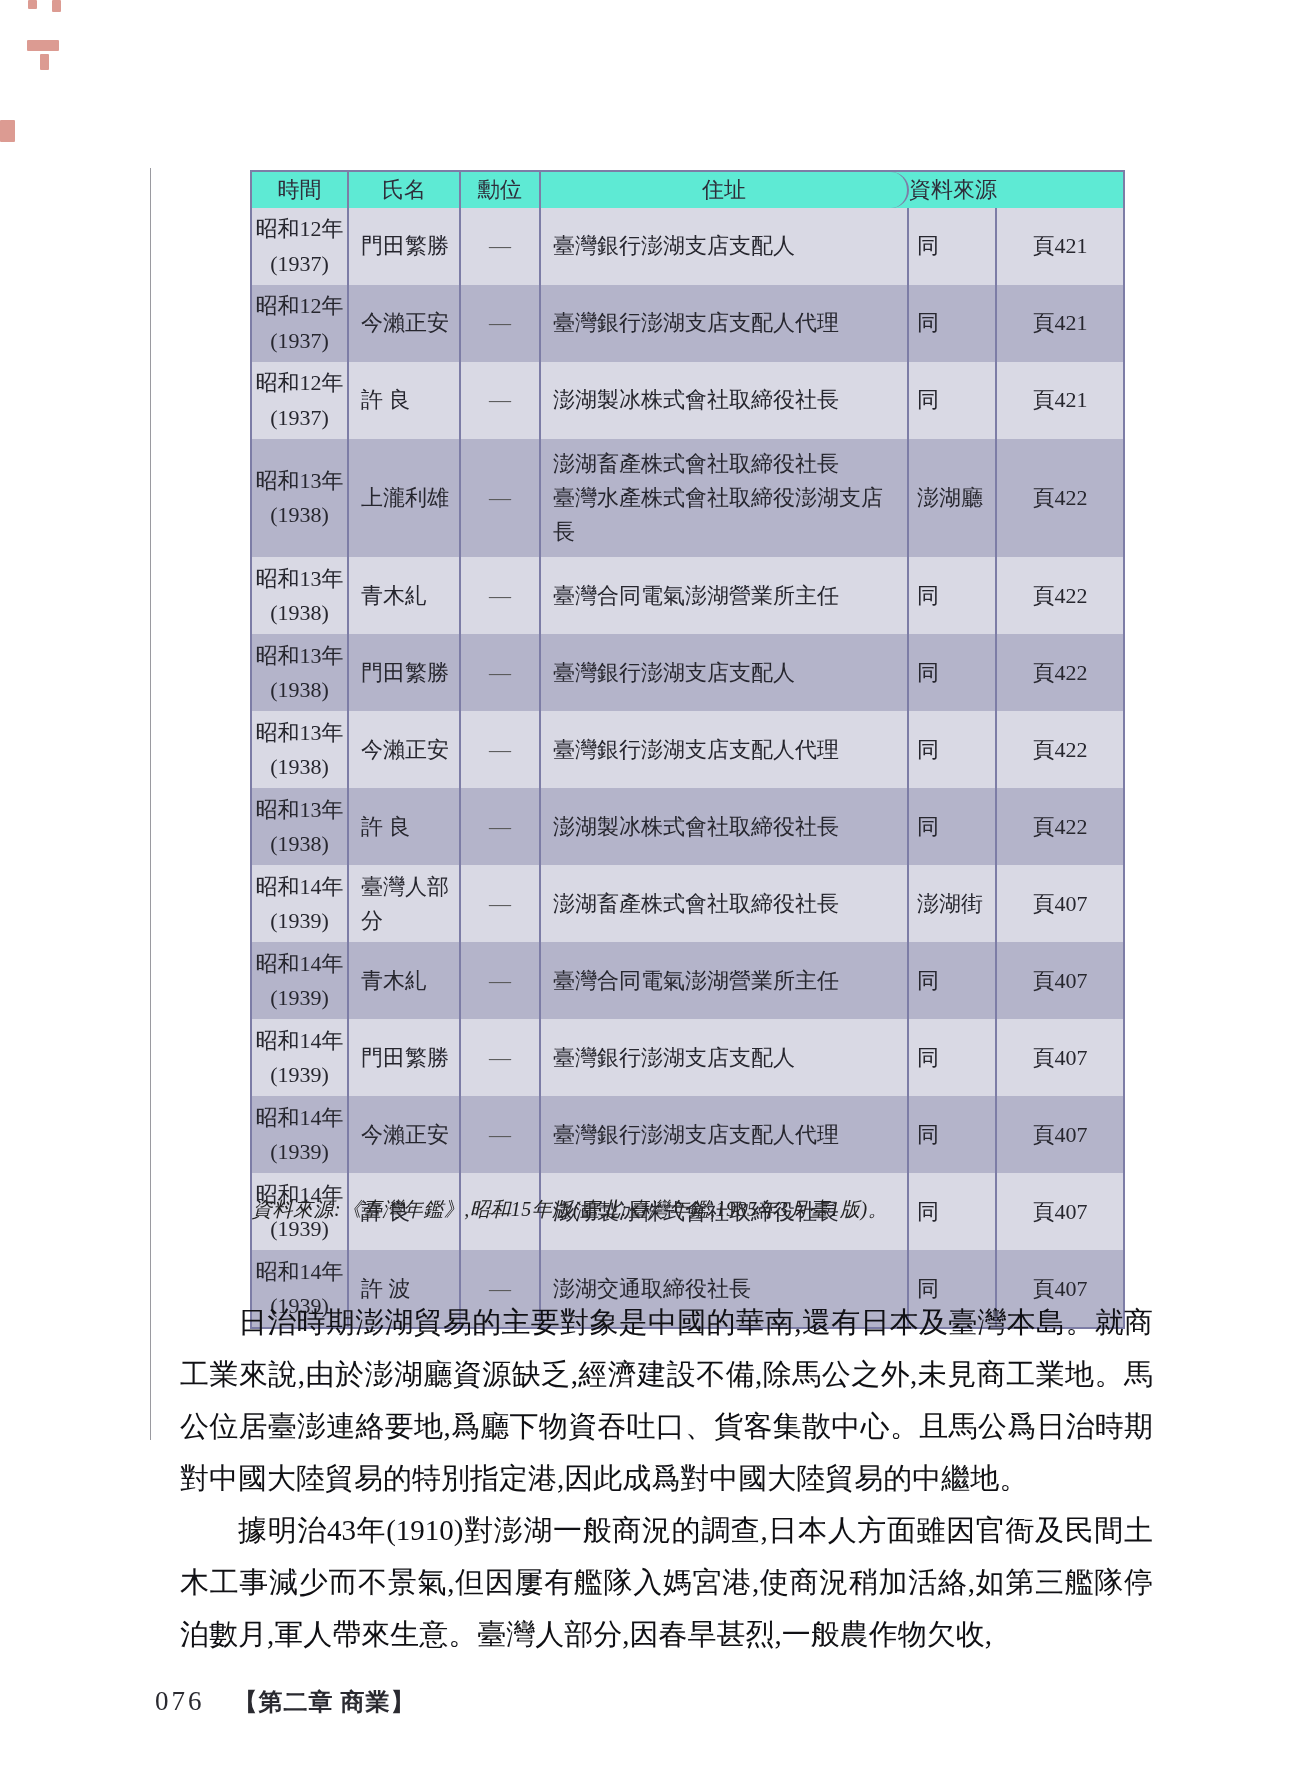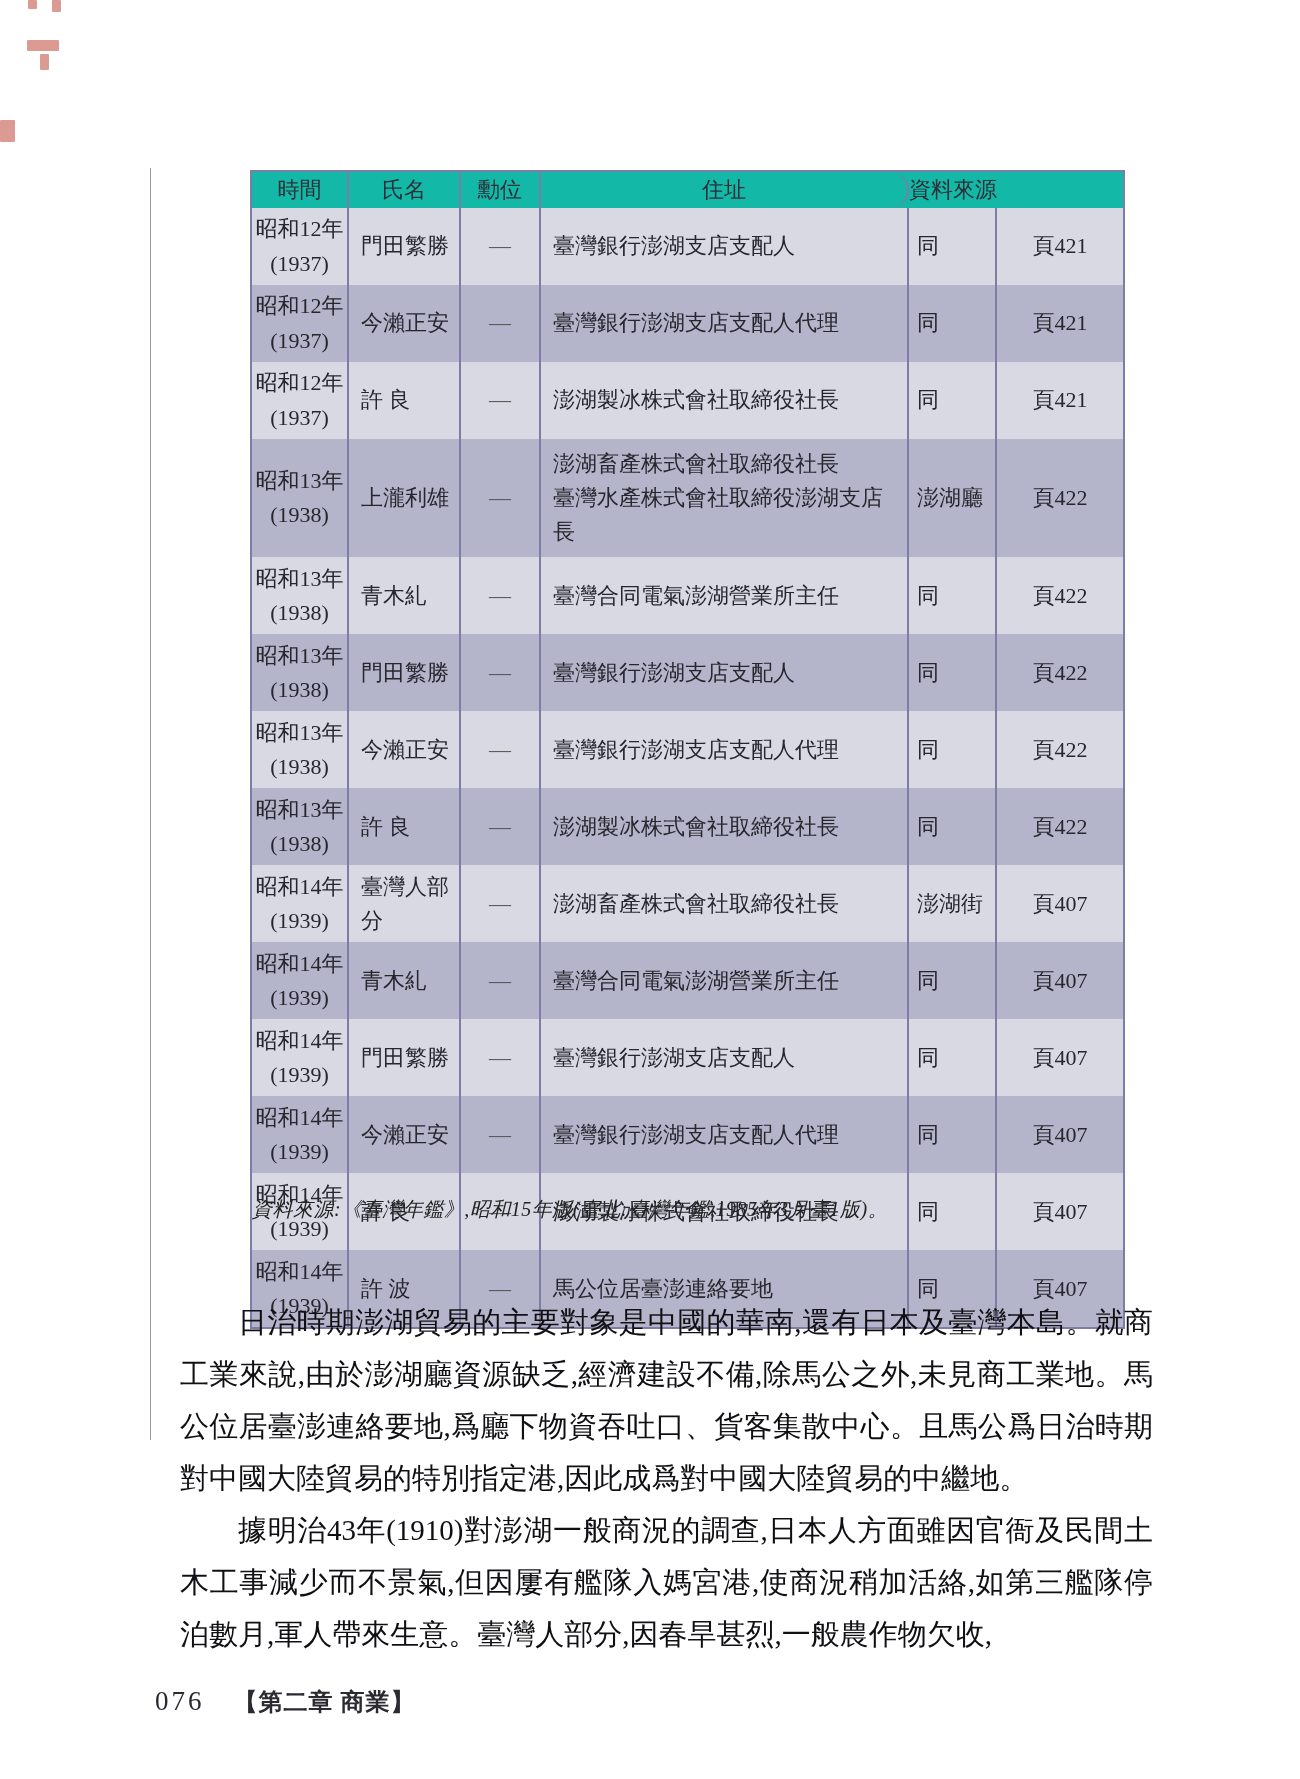--- a/index.html
+++ b/index.html
@@ -18,21 +18,21 @@
     border:2px solid #7d7da6;box-sizing:border-box;
     font-size:22px;color:#26262e;
   }
   .trow{display:grid;grid-template-columns:97px 112px 80px 1fr 88px 126px;}
   .trow .cell{
     border-right:2px solid #7d7da6;box-sizing:border-box;
     display:flex;align-items:center;min-height:77px;
     line-height:1.55;
   }
   .trow .cell:last-child{border-right:none;}
-  .trow.header{background:#14b8a6;}
+  .trow.header{background:#5eead4;}
   .trow.header .cell{min-height:36px;justify-content:center;color:#2e2e3a;}
   .trow.light{background:#d9d9e4;}
   .trow.dark{background:#b4b4ca;}
   .cell.c-time{flex-direction:column;justify-content:center;text-align:center;padding:4px 2px;}
   .cell.c-name{padding-left:12px;}
   .cell.c-rank{justify-content:center;color:#555;}
   .cell.c-title{padding:8px 6px 8px 12px;white-space:pre-line;}
   .cell.c-addr{padding-left:8px;}
   .cell.c-src{justify-content:center;}
   
@@ -219,21 +219,21 @@
       <div class="cell c-addr">同</div>
       <div class="cell c-src">頁407</div>
     </div>
     <div class="trow dark">
       <div class="cell c-time">
         <div>昭和14年</div>
         <div>(1939)</div>
       </div>
       <div class="cell c-name">許 波</div>
       <div class="cell c-rank">—</div>
-      <div class="cell c-title">馬公位居臺澎連絡要地</div>
+      <div class="cell c-title">澎湖交通取締役社長</div>
       <div class="cell c-addr">同</div>
       <div class="cell c-src">頁407</div>
     </div>
   </div>
 
 <div class="source-note">資料來源:《臺灣年鑑》,昭和15年版(臺北:臺灣年鑑,1985年3月臺1版)。</div>
 
 <div class="bodytext" id="bodytext">
     <p>日治時期澎湖貿易的主要對象是中國的華南,還有日本及臺灣本島。就商工業來說,由於澎湖廳資源缺乏,經濟建設不備,除馬公之外,未見商工業地。馬公位居臺澎連絡要地,爲廳下物資吞吐口、貨客集散中心。且馬公爲日治時期對中國大陸貿易的特別指定港,因此成爲對中國大陸貿易的中繼地。</p>
     <p>據明治43年(1910)對澎湖一般商況的調查,日本人方面雖因官衙及民間土木工事減少而不景氣,但因屢有艦隊入媽宮港,使商況稍加活絡,如第三艦隊停泊數月,軍人帶來生意。臺灣人部分,因春旱甚烈,一般農作物欠收,</p>

